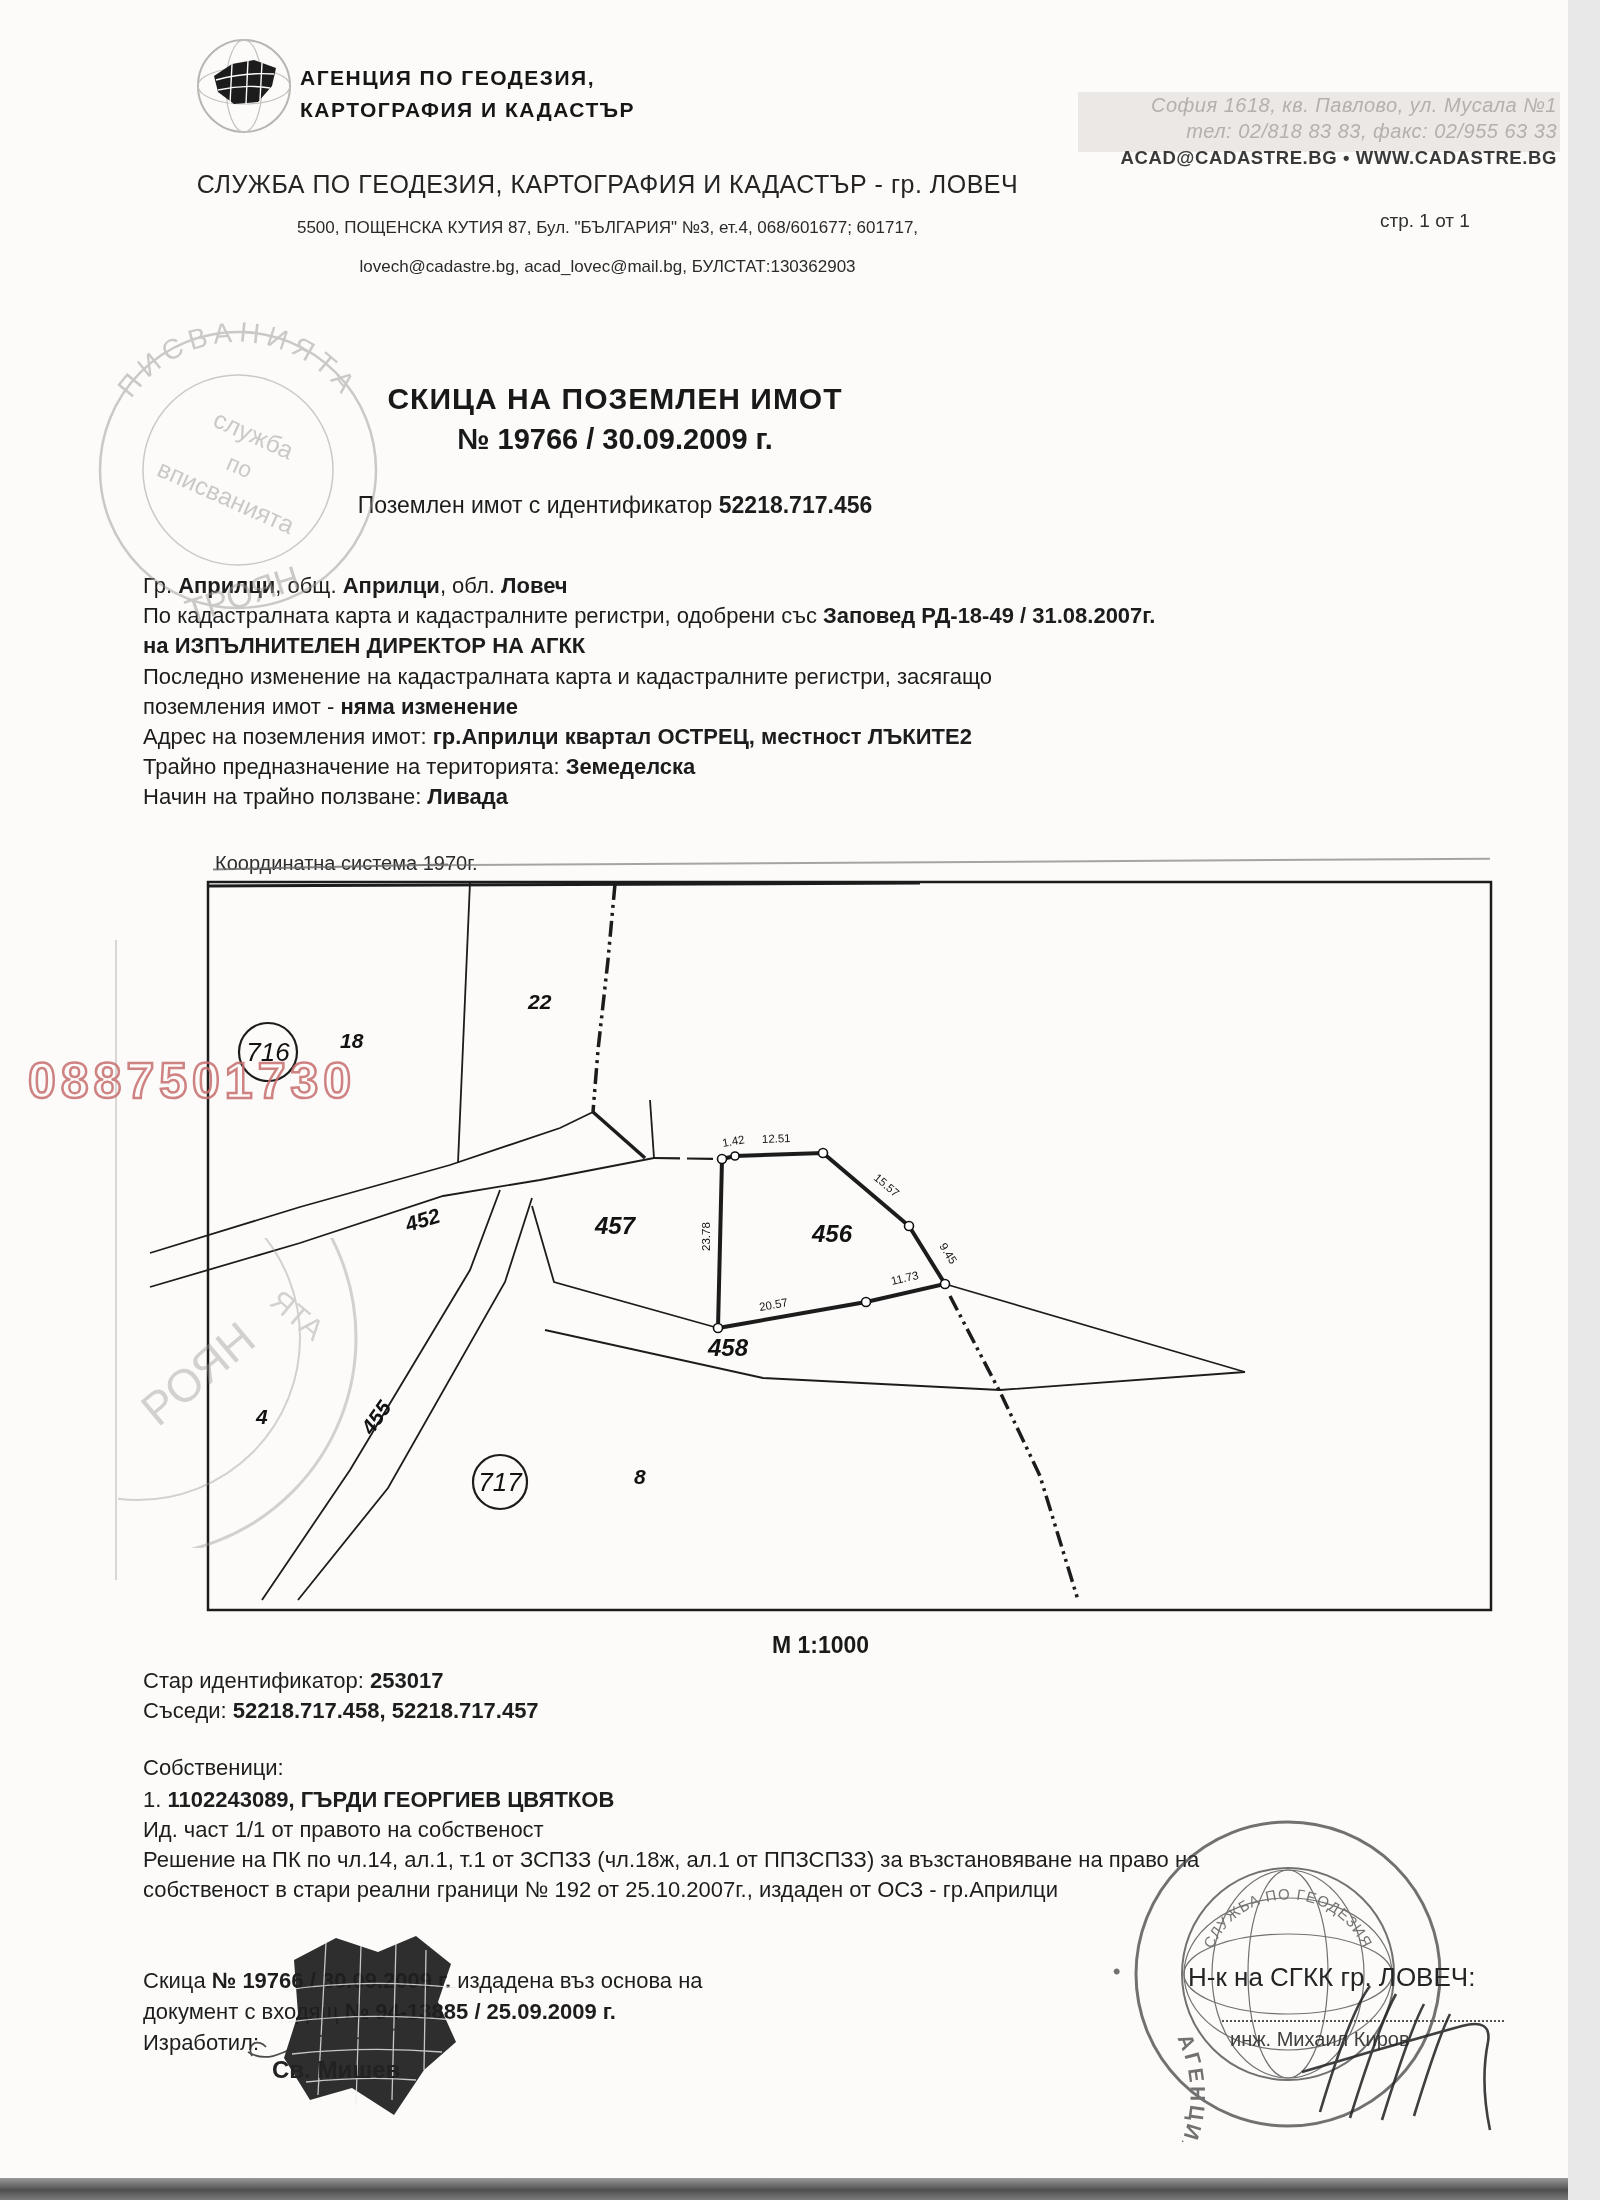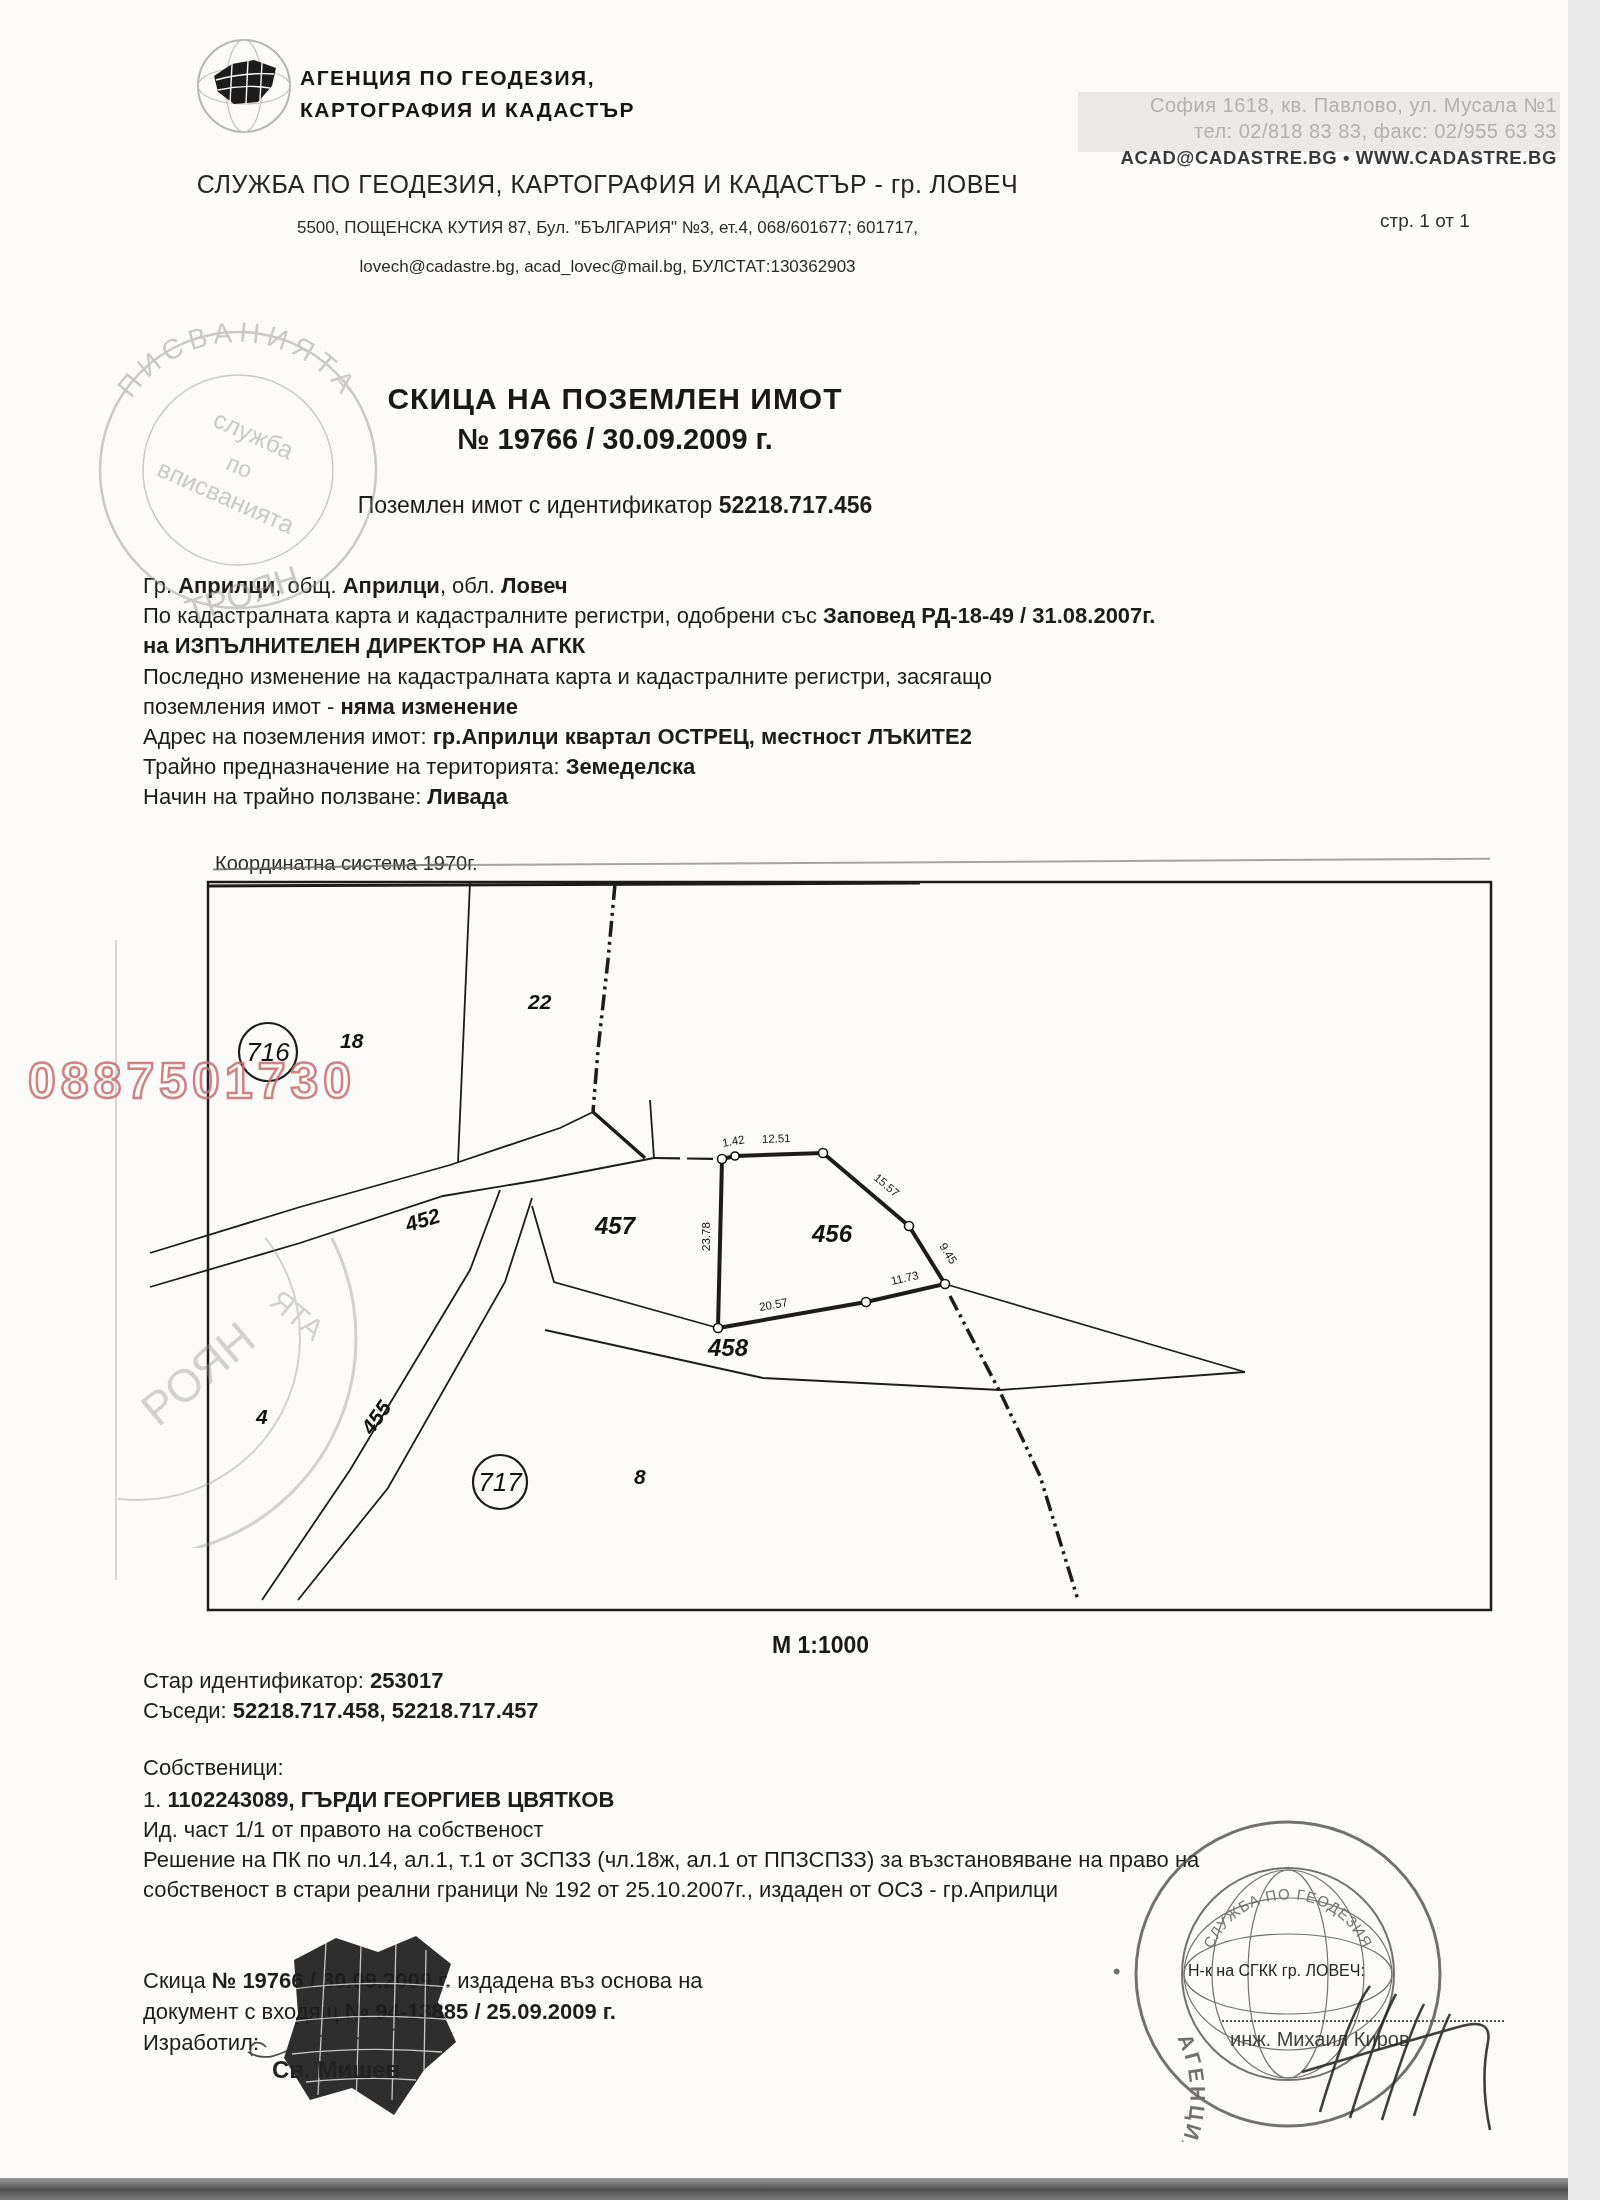--- a/index.html
+++ b/index.html
@@ -3,21 +3,21 @@
 <meta charset="utf-8">
 <style>
   html,body{margin:0;padding:0;background:#e8e8e8;}
   .page{position:relative;width:1568px;height:2200px;background:#fcfbfa;overflow:hidden;
         font-family:"Liberation Sans","DejaVu Sans",sans-serif;color:#1d1d1d;}
   .abs{position:absolute;}
   b{font-weight:bold;}
   
   .brand1,.brand2{font-weight:bold;letter-spacing:1.5px;font-size:21px;color:#161616;}
   .addr-band{background:#dcd8d3;opacity:.55;}
-  .hq{width:505px;text-align:right;font-size:20px;color:#b3b0ad;letter-spacing:.5px;}
+  .hq{width:505px;text-align:right;font-size:20px;color:#b3b0ad;letter-spacing:.5px;font-style:italic;}
   .contacts{width:505px;text-align:right;font-size:18.5px;color:#3a3a3a;letter-spacing:.6px;font-weight:bold;}
   .pagenum{font-size:19px;color:#2f2f2f;}
   
   .office{width:1215px;text-align:center;}
   .office .o1{font-size:25px;letter-spacing:.5px;color:#242424;margin-bottom:17px;}
   .office .o2,.office .o3{font-size:17px;color:#2a2a2a;line-height:23px;margin-top:16px;}
   
   .doctitle{width:1230px;text-align:center;font-weight:bold;color:#191919;}
   .doctitle .t1{font-size:30px;letter-spacing:1px;}
   .doctitle .t2{font-size:29px;margin-top:7px;}
@@ -34,21 +34,21 @@
   .map-svg text{fill:#121212;}
   .plabel{font-size:24px;font-weight:bold;font-style:italic;}
   .plabel-s{font-size:21px;font-weight:bold;font-style:italic;}
   .pcircle{font-size:26px;font-style:italic;}
   .dim{font-size:11.5px;}
   
   .watermark{font-size:50px;font-weight:bold;letter-spacing:5px;color:transparent;
              -webkit-text-stroke:2.5px #c76e6e;opacity:.85;}
   
   .stamp{pointer-events:none;}
-  .headline{font-size:16px;color:#242424;text-align:center;}
+  .headline{font-size:26px;color:#242424;text-align:center;}
   .headname{font-size:20px;color:#3f3f3f;}
   .dotline{border-top:2px dotted #555;width:282px;}
   .prepname{font-size:24px;color:#222;font-weight:bold;}
   
   .edge-right{background:linear-gradient(to right,#d3d0cd,#a9a7a5);}
   .edge-bottom{background:linear-gradient(#9a9a9a 0%,#4f4f4f 55%,#7a7a7a 100%);}
   .paper-line{background:#d8d5d2;}
 </style>
 </head>
 <body>

